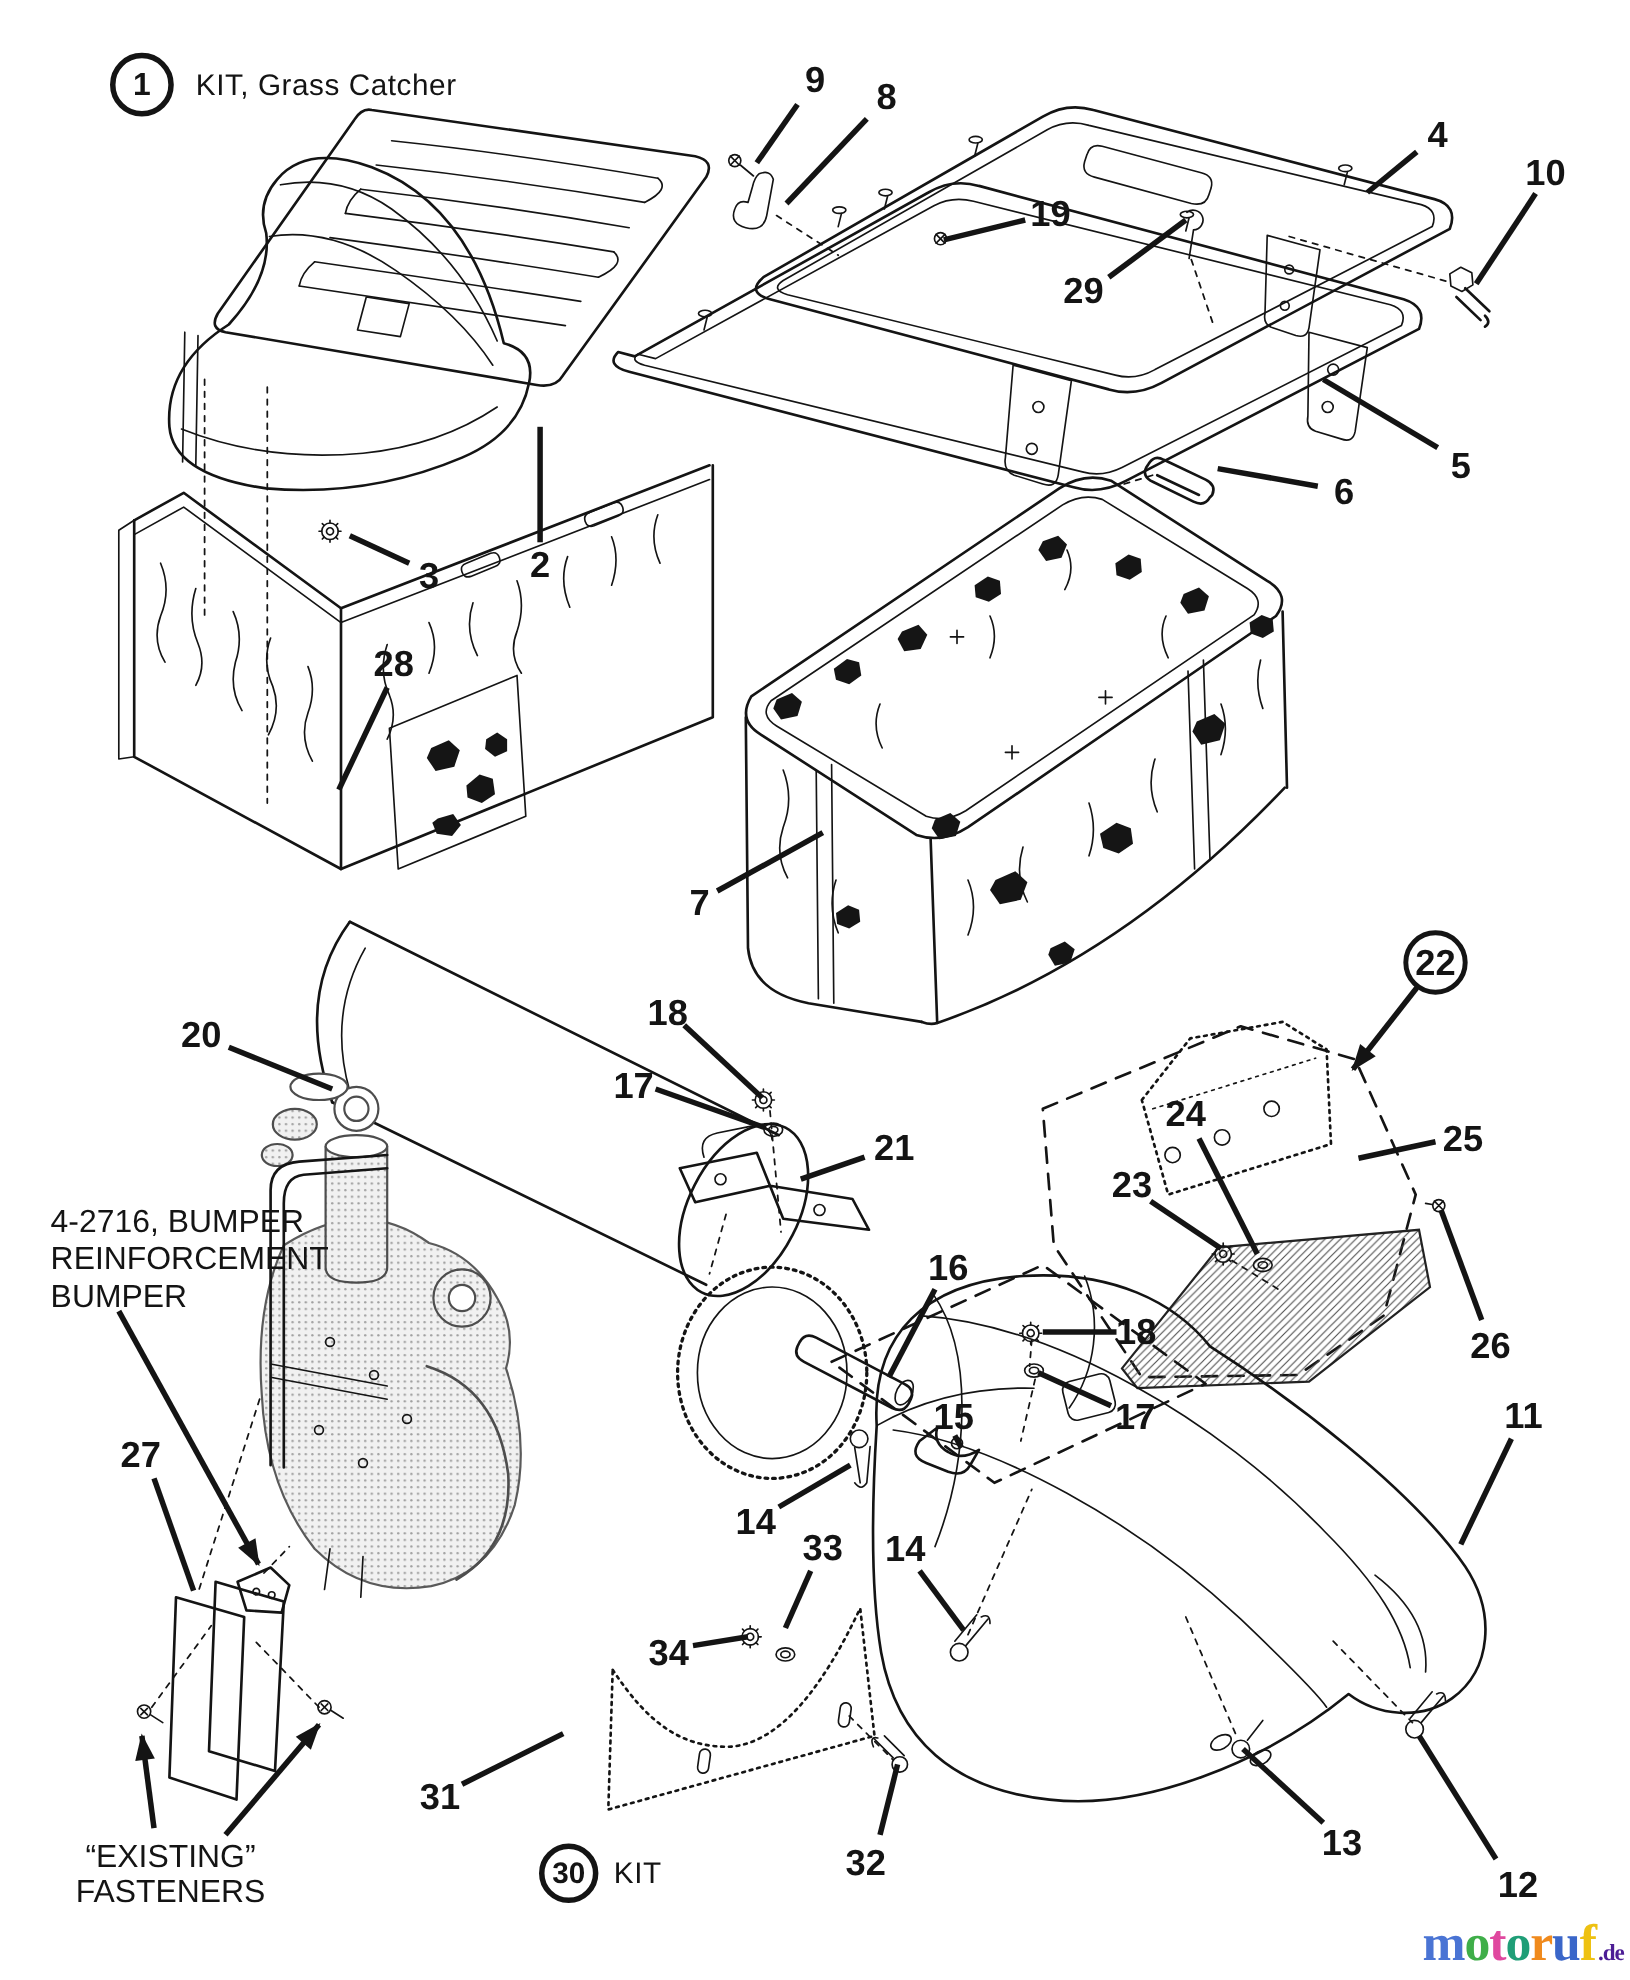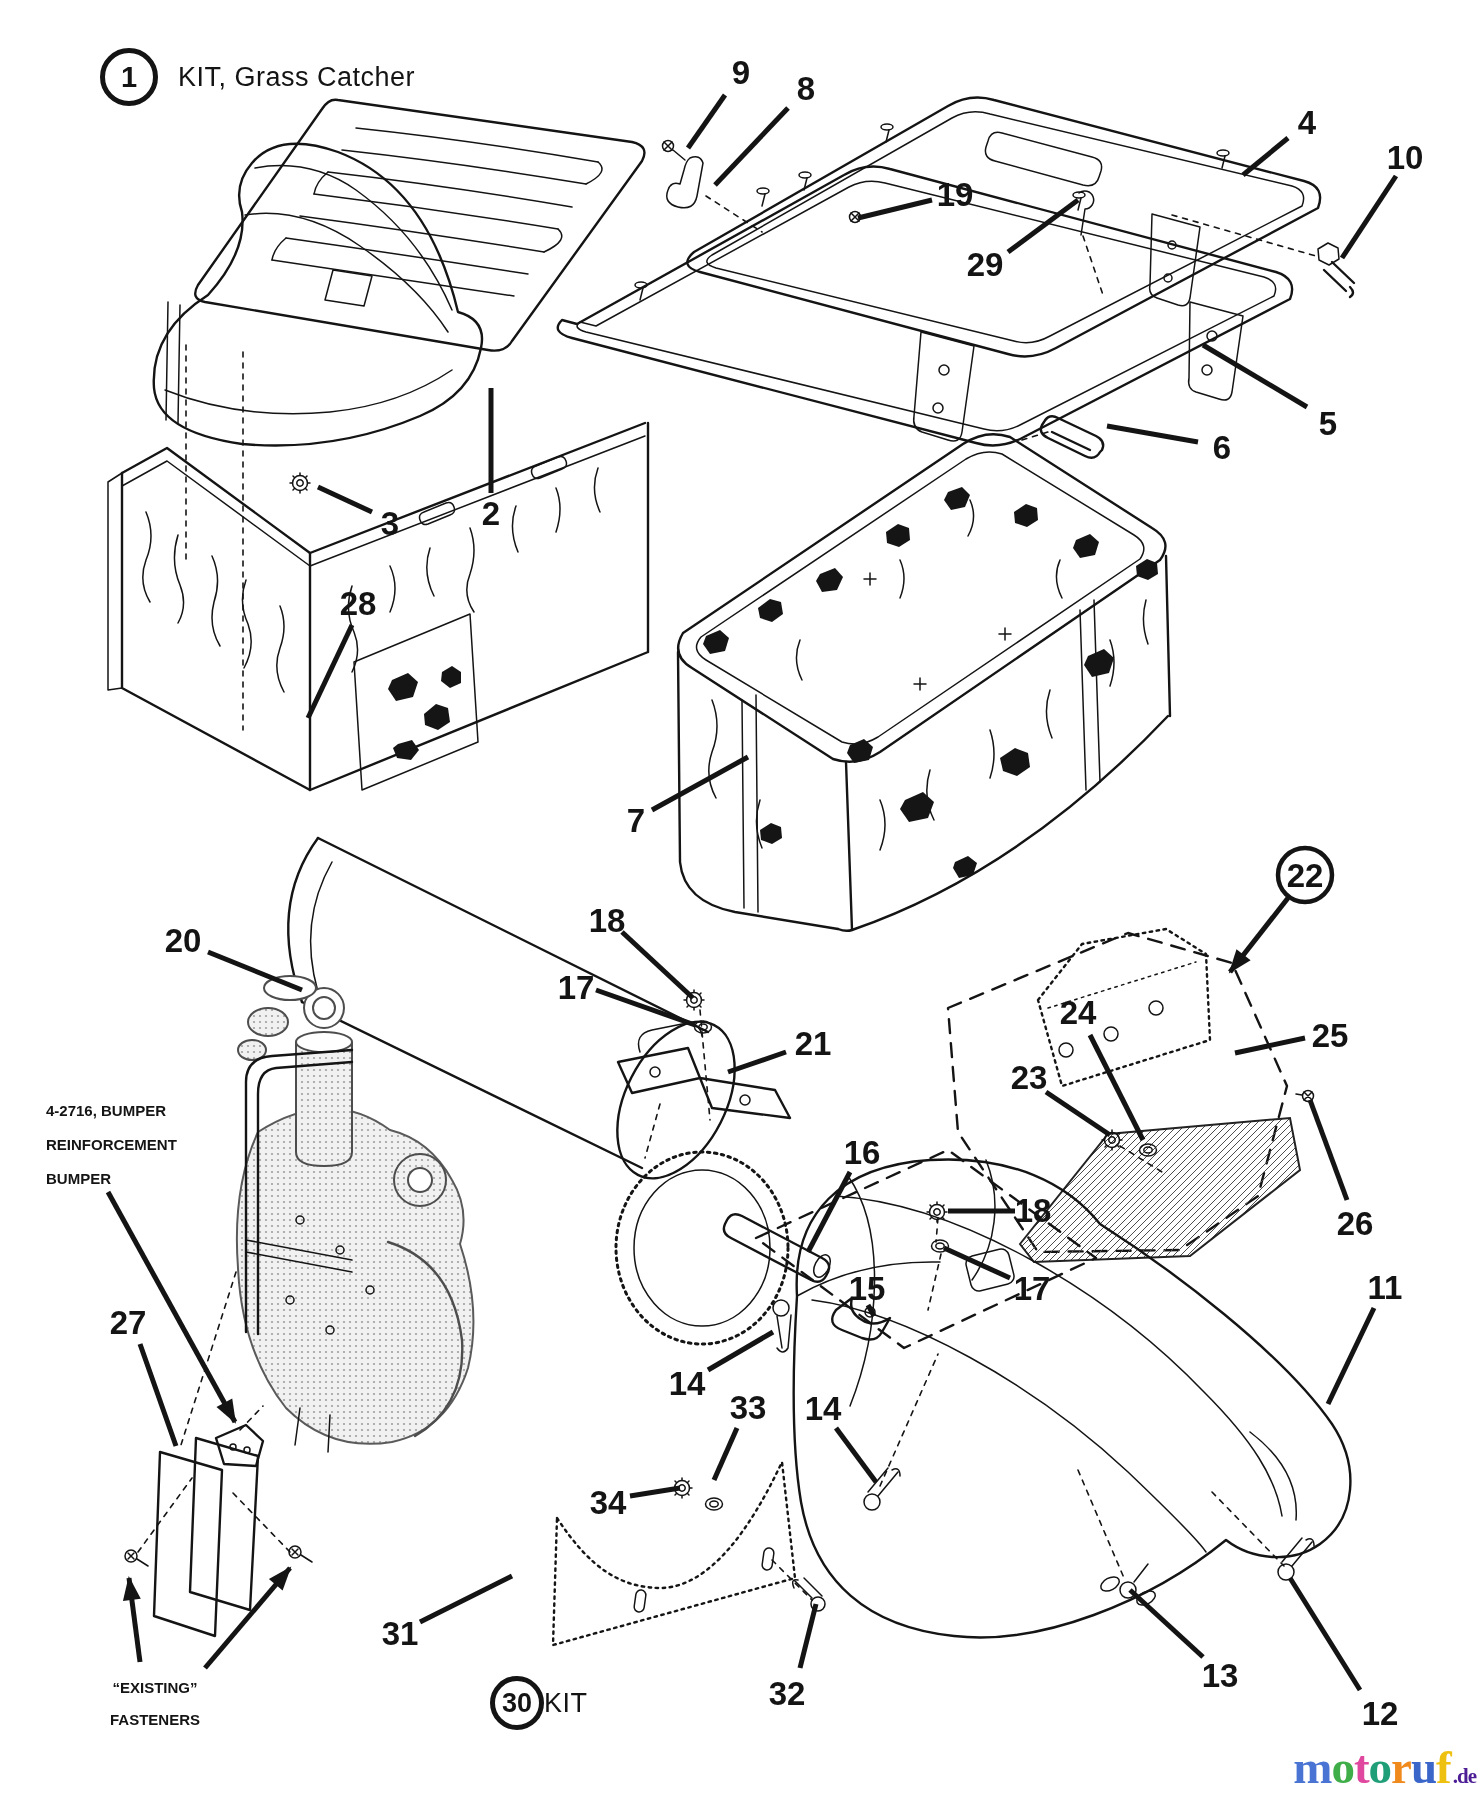--- a/index.html
+++ b/index.html
@@ -16,24 +16,24 @@
   .fine-dash{stroke-dasharray:5 6;stroke-width:1.6;}
   .blob{fill:#151515;stroke:none;}
   .leader{stroke:#141414;stroke-width:5;stroke-linecap:butt;}
   .conum{font:bold 33px "Liberation Sans",sans-serif;fill:#141414;text-anchor:middle;dominant-baseline:central;}
   .cocircle{fill:#ffffff;stroke:#141414;stroke-width:4.5;}
   
   .kit-title{position:absolute;left:100px;top:48px;display:flex;align-items:center;gap:20px;}
   .circ{box-sizing:border-box;width:58px;height:58px;border:5px solid #141414;border-radius:50%;
         display:flex;align-items:center;justify-content:center;font-weight:bold;font-size:29px;background:#fff;}
   .kit-label{font-weight:normal;font-size:27px;letter-spacing:0.5px;}
-  .note{position:absolute;font-weight:bold;font-size:15px;line-height:34px;white-space:nowrap;}
+  .note{position:absolute;font-weight:normal;font-size:29px;line-height:34px;white-space:nowrap;}
   .note-bumper{left:46px;top:1094px;}
   .note-existing{left:50px;top:1672px;width:210px;text-align:center;white-space:normal;line-height:32px;}
-  .kit30{position:absolute;left:490px;top:1676px;display:flex;align-items:center;}
+  .kit30{position:absolute;left:490px;top:1676px;display:flex;align-items:center;gap:14px;}
   .kit30 .circ{width:54px;height:54px;font-size:27px;}
   .kit30 .kit-label{font-size:27px;}
   .watermark{position:absolute;right:6px;top:1740px;font-family:"Liberation Serif",serif;
              font-weight:bold;font-size:47px;letter-spacing:-1px;display:flex;align-items:baseline;margin-left:21px;}
   .watermark .suffix{font-size:21px;font-weight:bold;margin-left:2px;}
 </style>
 </head>
 <body>
 
 <div class="stage">

